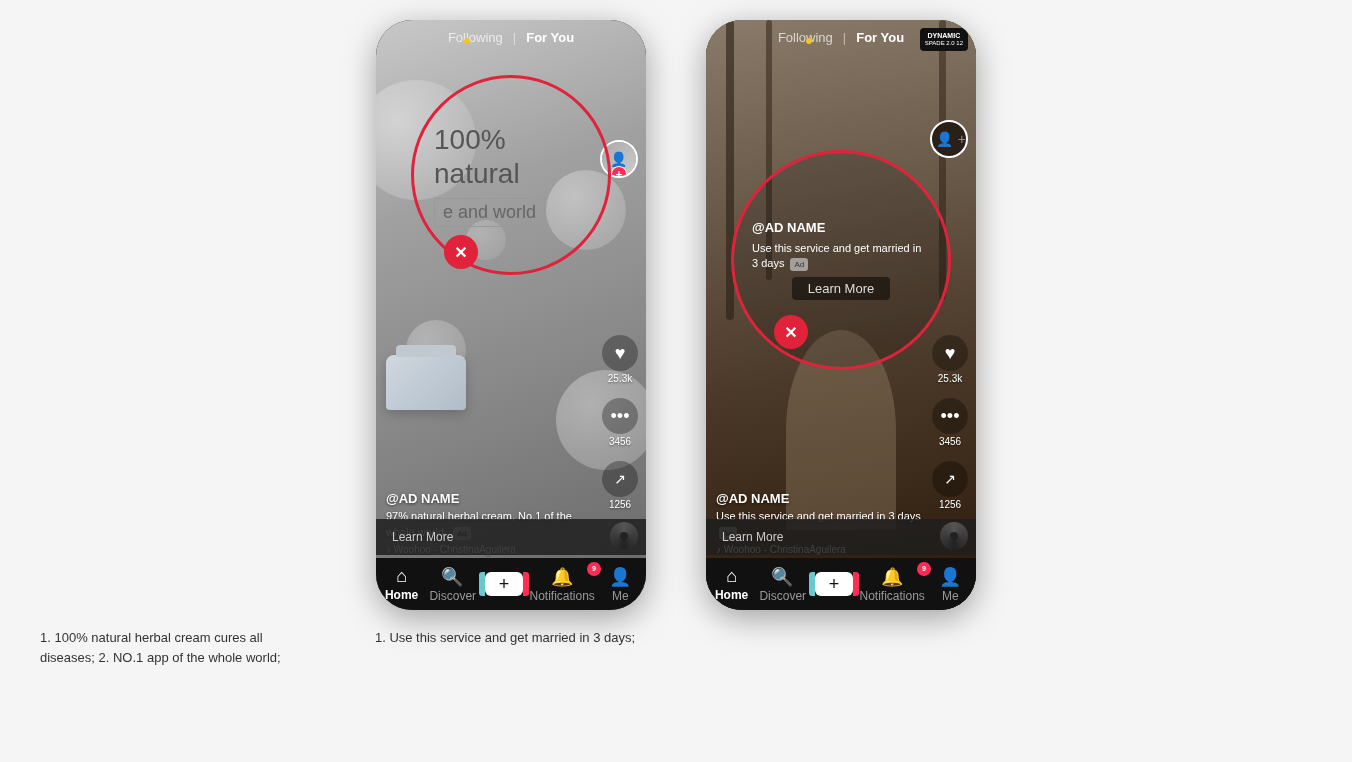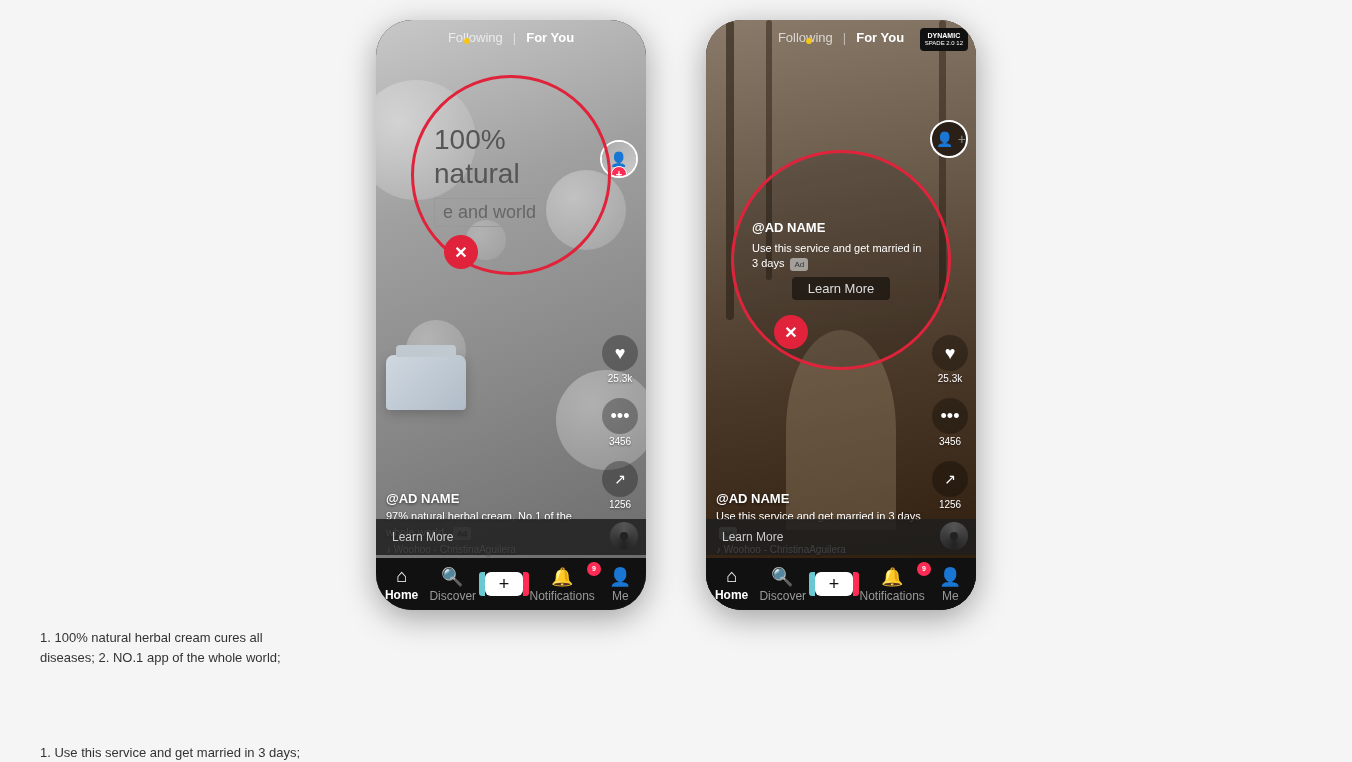--- a/index.html
+++ b/index.html
@@ -407,34 +407,34 @@
       background: rgba(0,0,0,0.5);
       color: #ddd;
       font-size: 13px;
       padding: 4px 16px;
       border-radius: 4px;
     }
 
     
     .caption-section {
       display: flex;
-      flex-direction: column;
-      gap: 76px;
+      flex-direction: row;
+      gap: 60px;
       padding: 8px 40px 0;
       width: 100%;
     }
     .caption {
       width: 270px;
       font-size: 13px;
       color: #333;
       line-height: 1.5;
       text-align: left;
     }
     .caption-right {
-      text-align: left;
+      text-align: center;
     }
 
     
     .sphere {
       position: absolute;
       border-radius: 50%;
       background: radial-gradient(circle at 35% 35%, #e8e8e8, #b0b0b0);
     }
 
     

